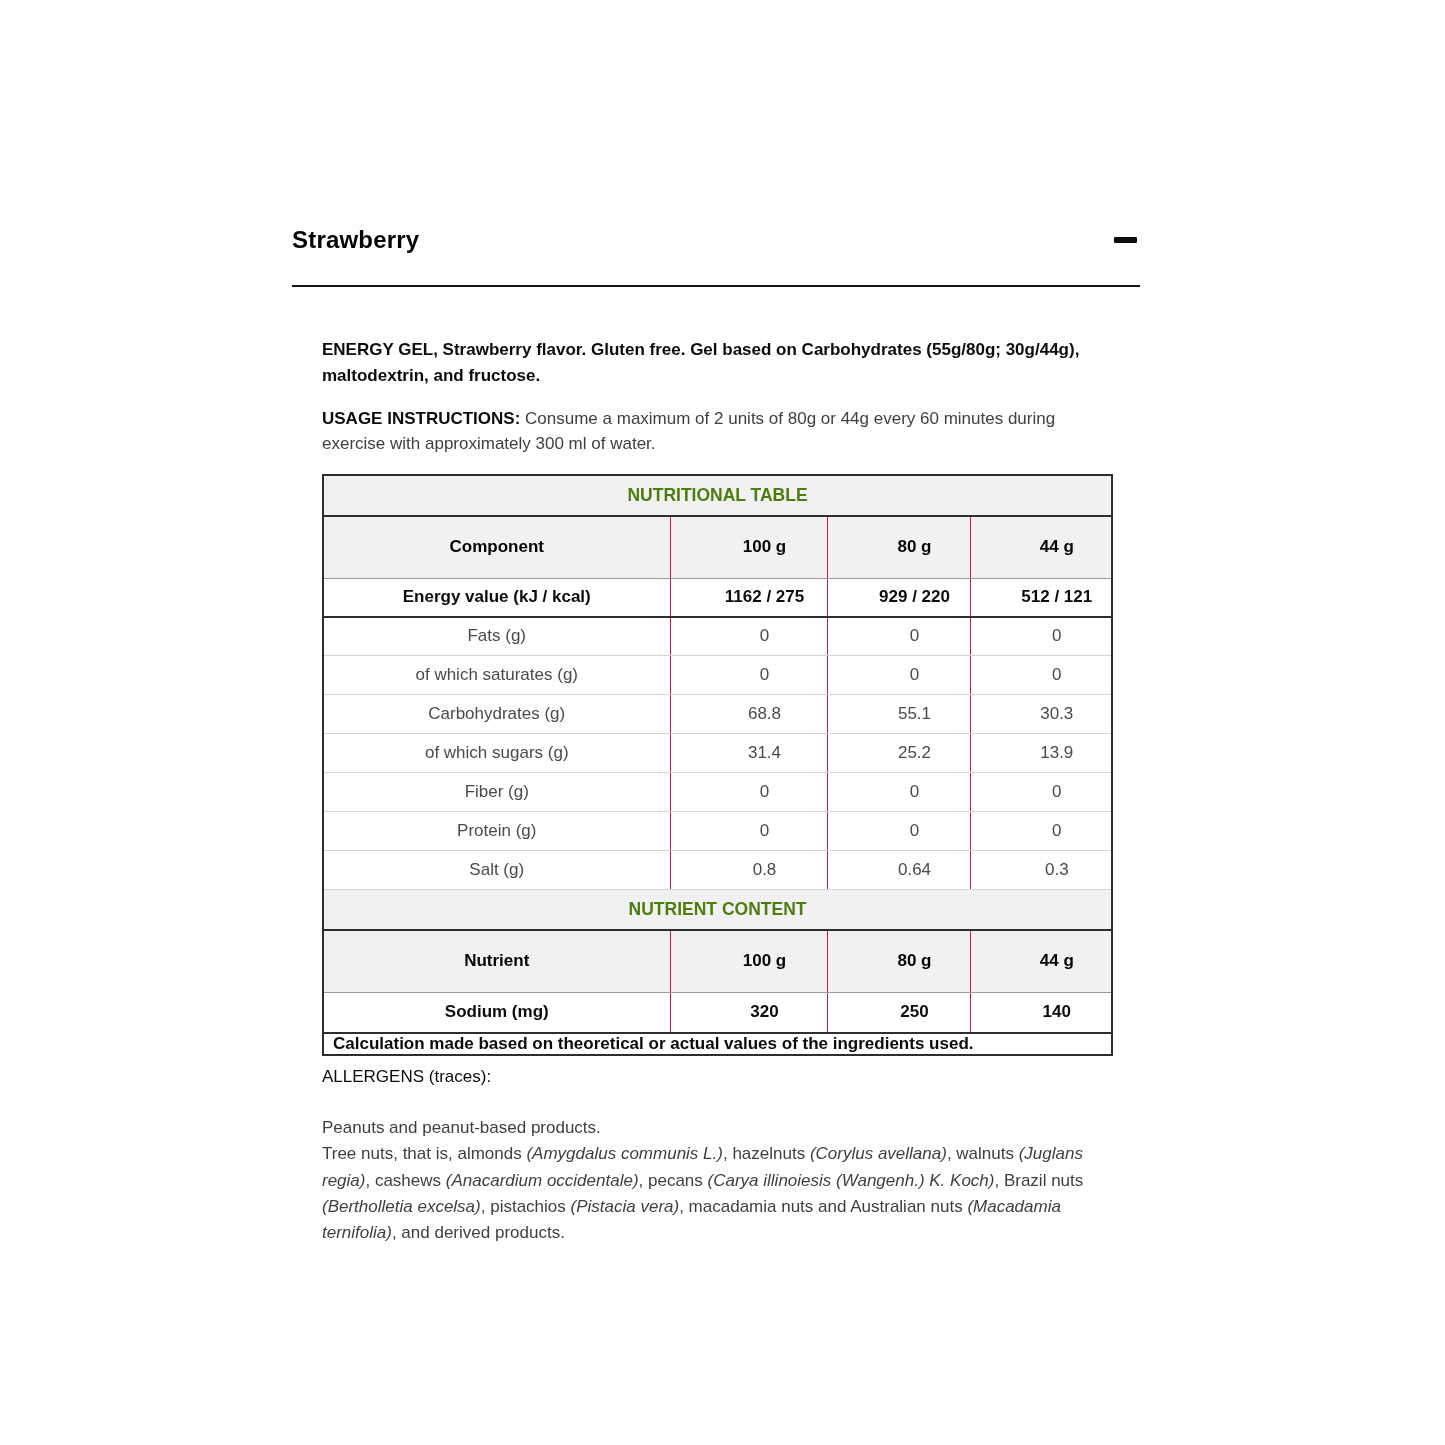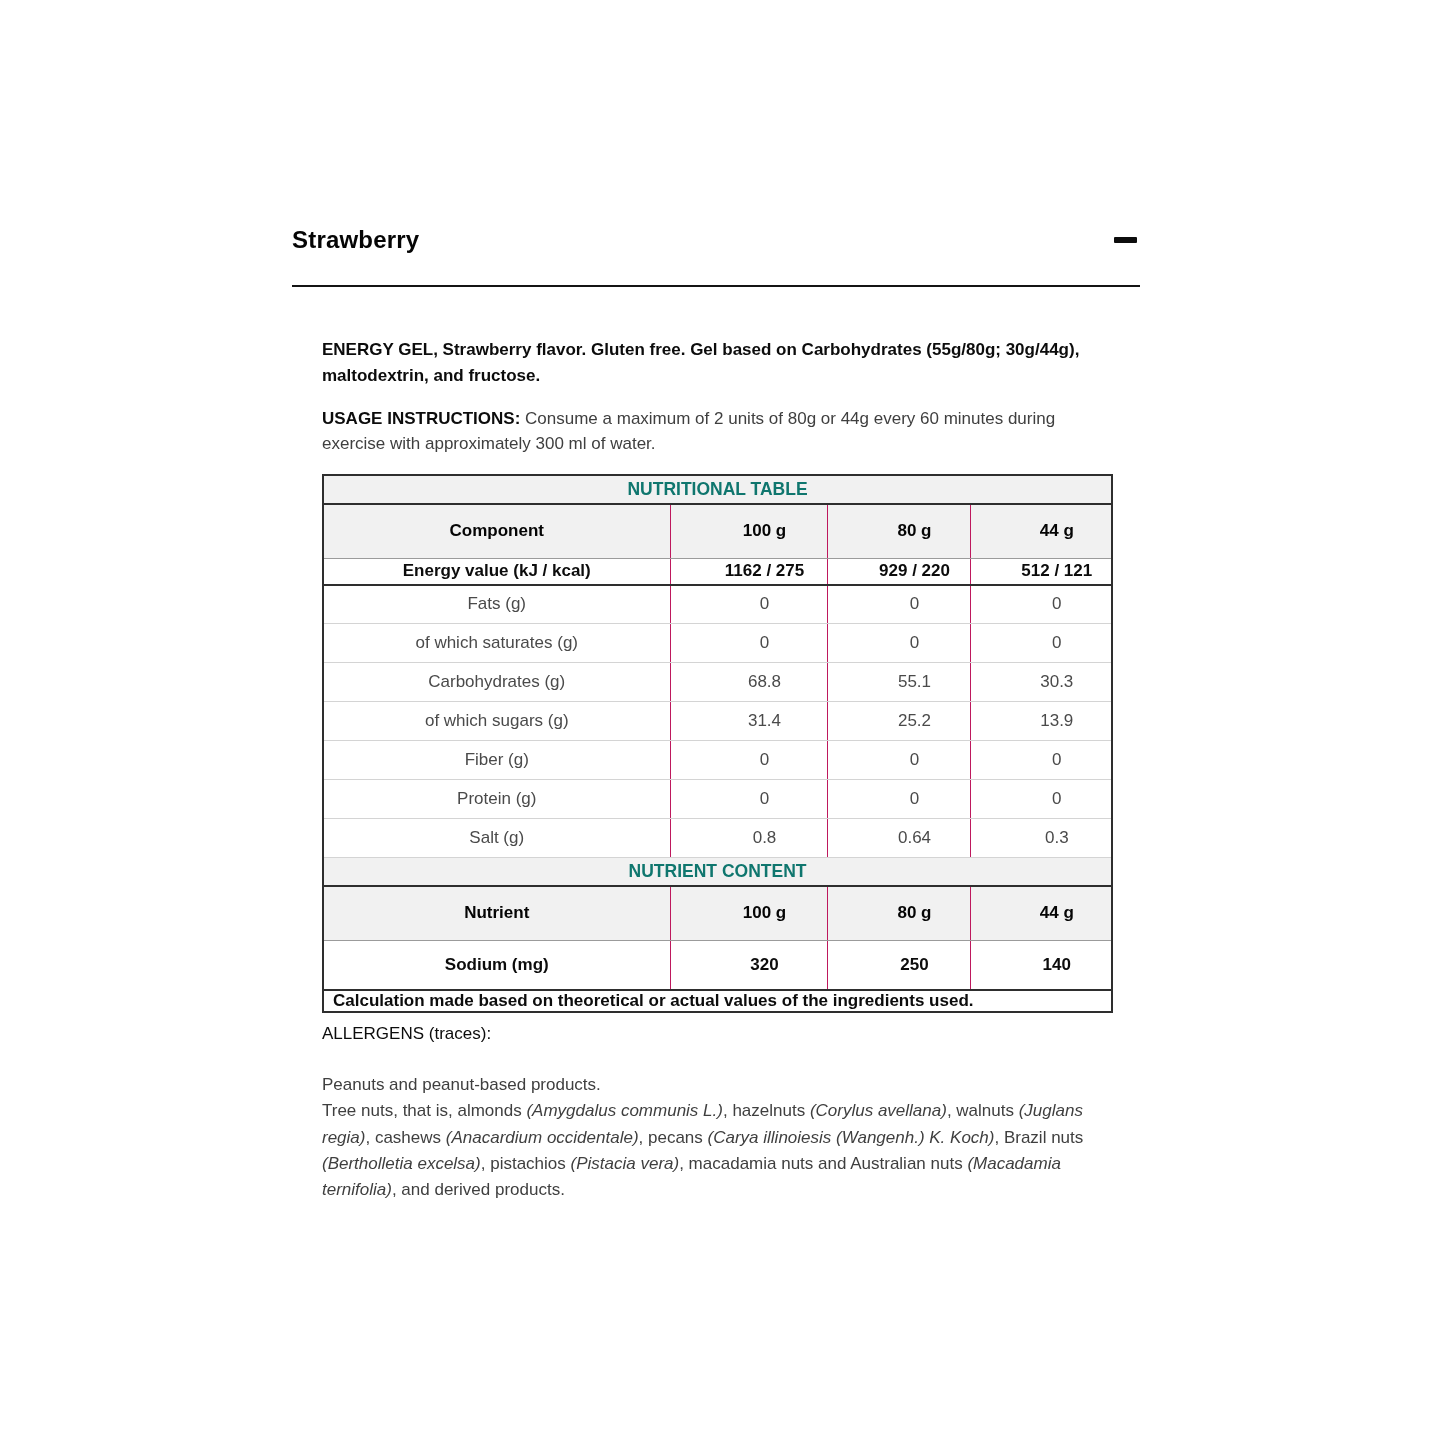--- a/index.html
+++ b/index.html
@@ -63,47 +63,47 @@
   td {
     text-align: center;
     color: #4a4a4a;
     padding: 0;
     overflow: hidden;
   }
   td + td { border-left: 1px solid #be185d; padding-left: 32px; }
   tr.section-title td {
     background: #f1f1f1;
     font-weight: bold;
-    color: #0f766e;
-    height: 29px;
+    color: #4d7c0f;
+    height: 41px;
     border-bottom: 2px solid #2e2e2e;
     font-size: 17.5px;
   }
   tr.col-head td {
     background: #f1f1f1;
     font-weight: bold;
     color: #050505;
-    height: 54px;
+    height: 62px;
     border-bottom: 1px solid #9b9b9b;
   }
   tr.energy-row td {
     font-weight: bold;
     color: #0c0c0c;
-    height: 27px;
+    height: 39px;
     border-bottom: 2px solid #2e2e2e;
   }
   tbody.data tr td {
     height: 39px;
     border-bottom: 1px solid #d4d4d4;
   }
   tbody.data tr:first-child td { height: 38px; }
   tr.sodium-row td {
     font-weight: bold;
     color: #0c0c0c;
-    height: 50px;
+    height: 41px;
   }
   tr.footnote-row td {
     border-top: 2px solid #2e2e2e;
     font-weight: bold;
     color: #0c0c0c;
     text-align: left;
     padding: 0 9px;
   }
   
   .allergens-heading {

